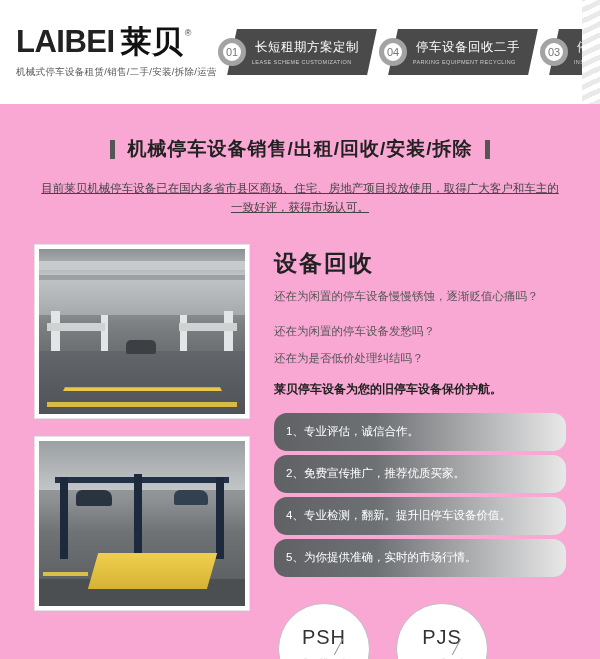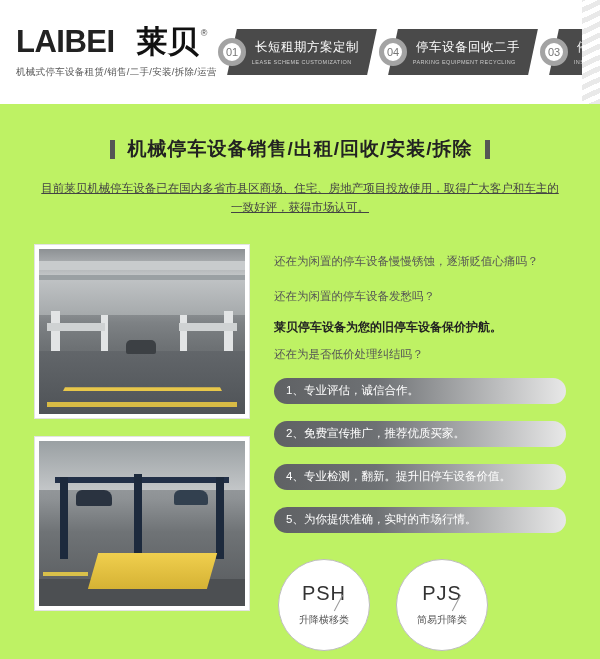--- a/index.html
+++ b/index.html
@@ -2,39 +2,39 @@
 <html><head>
 <meta charset="utf-8">
 <style>
   * { box-sizing: border-box; margin: 0; padding: 0; }
   html, body {
     width: 600px; height: 659px;
     font-family: "Liberation Sans", "DejaVu Sans", sans-serif;
     background: #ffffff;
     overflow: hidden;
   }
-  .page { position: relative; width: 600px; height: 659px; background: #bef264; }
+  .page { position: relative; width: 600px; height: 659px; background: #f9a8d4; }
 
   
   .header {
     position: relative;
     width: 600px; height: 104px;
     background: #ffffff;
     display: flex; align-items: center;
     overflow: hidden;
   }
   .brand { width: 210px; padding-left: 16px; }
   .brand-row { display: flex; align-items: flex-start; }
   .brand-latin {
     font-size: 31px; font-weight: bold; color: #222;
     letter-spacing: -0.5px; line-height: 1;
   }
   .brand-cn {
     font-size: 31px; font-weight: bold; color: #111;
-    margin-left: 22px; line-height: 1;
+    margin-left: 6px; line-height: 1;
   }
   .brand-reg { font-size: 9px; color: #444; margin-left: 2px; margin-top: 2px; }
   .brand-sub {
     margin-top: 9px;
     font-size: 9.5px; color: #555; letter-spacing: 0.3px;
     white-space: nowrap;
     text-align: right;
   }
   .header-divider {
     width: 1px; height: 58px; background: #ddd; margin: 0 6px 0 2px;
@@ -136,21 +136,21 @@
   }
   .q-line {
     font-size: 11.5px; color: #555; line-height: 1.55; margin-top: 9px;
   }
   .q-first { margin-top: 18px; }
   .q-strong { color: #222; font-weight: bold; margin-top: 12px; font-size: 12px; }
 
   .bullets { margin-top: 14px; }
   .bullet {
     position: relative;
-    height: 26px; margin-bottom: 17px;
+    height: 38px; margin-bottom: 4px;
     display: flex; align-items: center;
     border-radius: 13px;
     background: linear-gradient(90deg, #5f6164 0%, #6e7174 35%, #e8e8e8 100%);
     padding-left: 12px;
     color: #fff;
     font-size: 11.5px;
   }
   .bullet span.txt { position: relative; z-index: 2; }
 
   .circles { display: flex; margin-top: 26px; padding-left: 4px; }
@@ -251,25 +251,26 @@
             <div class="vcar"></div>
             <div class="vcar2"></div>
             <div class="grnd"></div>
             <div class="ramp"></div>
             <div class="stripe"></div>
           </div>
         </div>
       </div>
 
       <div class="right-col">
+        <div class="sec-title">设备回收</div>
 
         <div class="q-line">还在为闲置的停车设备慢慢锈蚀，逐渐贬值心痛吗？</div>
         <div class="q-line q-first">还在为闲置的停车设备发愁吗？</div>
+        <div class="q-line">还在为是否低价处理纠结吗？</div>
         <div class="q-line q-strong">莱贝停车设备为您的旧停车设备保价护航。</div>
-        <div class="q-line">还在为是否低价处理纠结吗？</div>
 
         <div class="bullets">
           <div class="bullet">
             <span class="txt">1、专业评估，诚信合作。</span>
           </div>
           <div class="bullet">
             <span class="txt">2、免费宣传推广，推荐优质买家。</span>
           </div>
           <div class="bullet">
             <span class="txt">4、专业检测，翻新。提升旧停车设备价值。</span>

